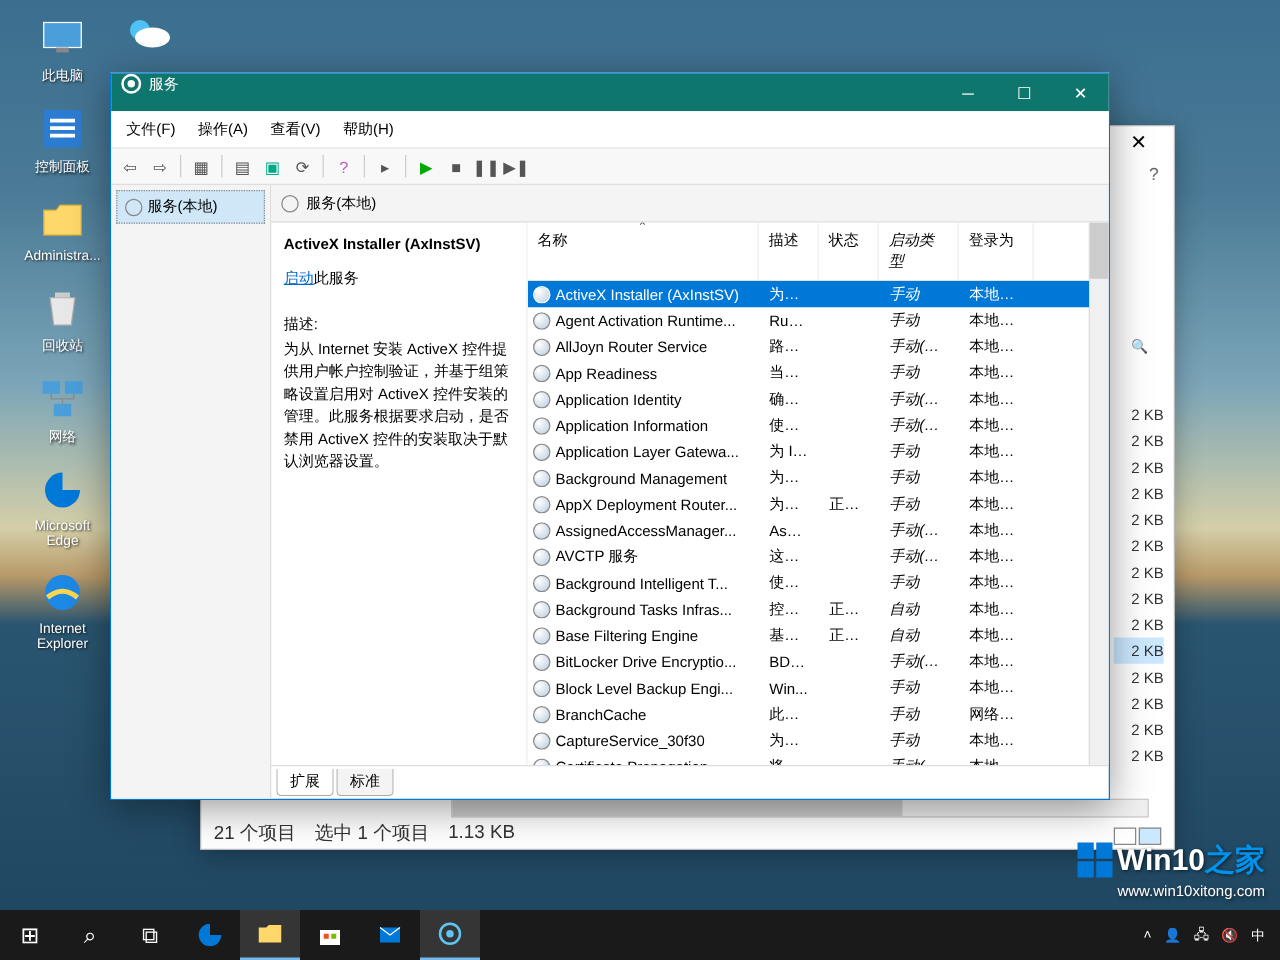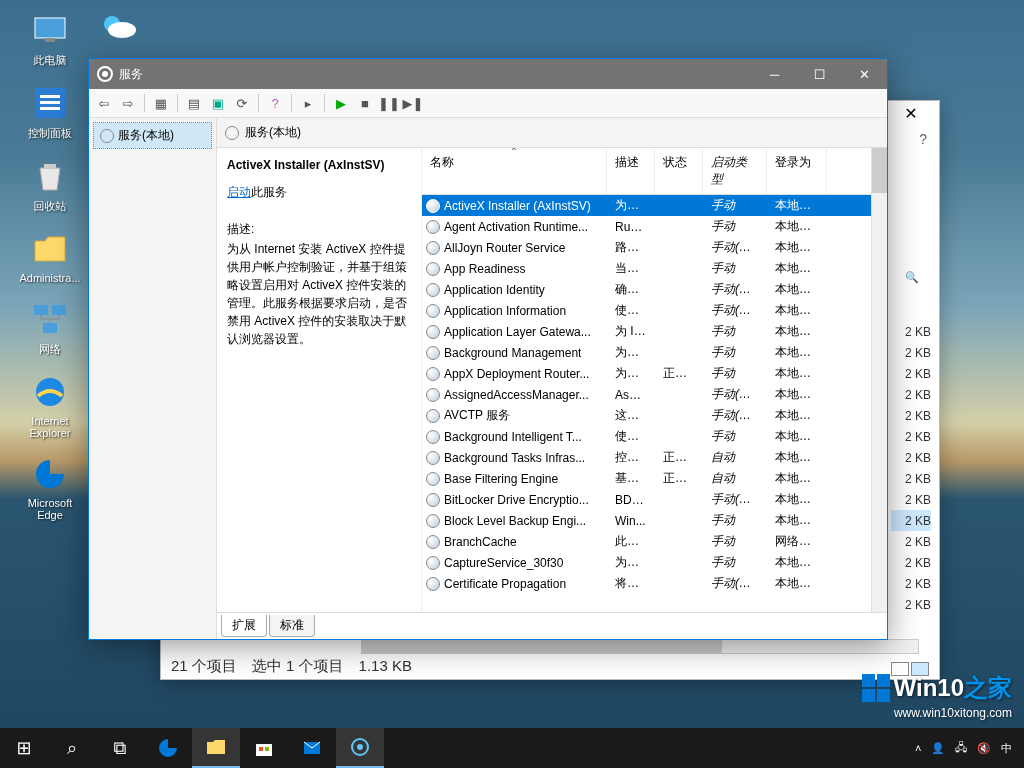--- a/index.html
+++ b/index.html
@@ -19,21 +19,21 @@
 .bg-file-row.hl { background: #cce8ff; }
 .bg-file-size { width: 40px; text-align: right; color: #333; }
 .bg-status { position: absolute; bottom: 3px; left: 10px; font-size: 15px; color: #333; display: flex; gap: 15px; }
 .bg-view-icons { position: absolute; bottom: 3px; right: 10px; display: flex; gap: 2px; }
 .bg-view-icon { width: 18px; height: 14px; border: 1px solid #888; }
 .bg-scroll-h { position: absolute; bottom: 25px; left: 200px; right: 20px; height: 15px; background: #f0f0f0; border: 1px solid #ccc; }
 .bg-scroll-thumb { position: absolute; left: 0; width: 360px; height: 100%; background: #ccc; }
 
 
 .services-window { position: absolute; top: 58px; left: 88px; width: 800px; height: 582px; background: #fff; border: 1px solid #0078d7; box-shadow: 0 6px 30px rgba(0,0,0,0.4); display: flex; flex-direction: column; }
-.titlebar { background: #737373; color: #fff; height: 30px; display: flex; align-items: center; padding: 0 0 0 8px; }
+.titlebar { background: #0f766e; color: #fff; height: 30px; display: flex; align-items: flex-start; padding: 0 0 0 8px; }
 .titlebar-icon { width: 16px; height: 16px; margin-right: 6px; border: 2px solid #fff; border-radius: 50%; position: relative; }
 .titlebar-icon::after { content: ''; position: absolute; width: 6px; height: 6px; background: #fff; border-radius: 50%; top: 3px; left: 3px; }
 .titlebar-text { flex: 1; font-size: 12px; }
 .titlebar-btns { display: flex; }
 .titlebar-btn { width: 45px; height: 30px; display: flex; align-items: center; justify-content: center; cursor: pointer; font-size: 13px; }
 .titlebar-btn.close { background: rgba(255,255,255,0); }
 
 .menubar { background: #fff; border-bottom: 1px solid #e0e0e0; padding: 2px 4px; display: flex; gap: 2px; font-size: 12px; }
 .menu-item { padding: 4px 8px; cursor: pointer; }
 
@@ -114,52 +114,52 @@
     <div class="desktop-icon-img"><svg viewBox="0 0 40 40">
           <rect x="5" y="5" width="30" height="30" fill="#2b7cd3"></rect>
           <rect x="10" y="12" width="20" height="3" fill="#fff"></rect>
           <rect x="10" y="18" width="20" height="3" fill="#fff"></rect>
           <rect x="10" y="24" width="20" height="3" fill="#fff"></rect>
         </svg></div>
     <div class="desktop-icon-label">控制面板</div>
   </div>
   <div class="desktop-icon">
     <div class="desktop-icon-img"><svg viewBox="0 0 40 40">
+          <path d="M5 12 L15 12 L18 8 L35 8 L35 32 L5 32 Z" fill="#ffd86b" stroke="#d4a93a"></path>
+        </svg></div>
+    <div class="desktop-icon-label">Administra...</div>
+  </div>
+  <div class="desktop-icon">
+    <div class="desktop-icon-img"><svg viewBox="0 0 40 40">
           <path d="M10 12 L30 12 L27 34 L13 34 Z" fill="#e8e8e8" stroke="#aaa"></path>
           <rect x="14" y="8" width="12" height="4" fill="#ccc"></rect>
         </svg></div>
     <div class="desktop-icon-label">回收站</div>
-  </div>
-  <div class="desktop-icon">
-    <div class="desktop-icon-img"><svg viewBox="0 0 40 40">
-          <path d="M5 12 L15 12 L18 8 L35 8 L35 32 L5 32 Z" fill="#ffd86b" stroke="#d4a93a"></path>
-        </svg></div>
-    <div class="desktop-icon-label">Administra...</div>
   </div>
   <div class="desktop-icon">
     <div class="desktop-icon-img"><svg viewBox="0 0 40 40">
           <rect x="4" y="6" width="14" height="10" fill="#4a9eda"></rect>
           <rect x="22" y="6" width="14" height="10" fill="#4a9eda"></rect>
           <rect x="13" y="24" width="14" height="10" fill="#4a9eda"></rect>
           <path d="M11 16 L11 20 L20 20 L20 24 M29 16 L29 20 L20 20" stroke="#888" fill="none"></path>
         </svg></div>
     <div class="desktop-icon-label">网络</div>
   </div>
   <div class="desktop-icon">
     <div class="desktop-icon-img"><svg viewBox="0 0 40 40">
+          <path d="M20 6 A14 14 0 1 0 34 20 L20 20 Z" fill="#0078d7"></path>
+        </svg></div>
+    <div class="desktop-icon-label">Microsoft Edge</div>
+  </div>
+  <div class="desktop-icon">
+    <div class="desktop-icon-img"><svg viewBox="0 0 40 40">
           <circle cx="20" cy="20" r="14" fill="#1e88e5"></circle>
           <path d="M8 24 Q20 14 32 24" stroke="#ffd54f" stroke-width="4" fill="none"></path>
         </svg></div>
     <div class="desktop-icon-label">Internet Explorer</div>
-  </div>
-  <div class="desktop-icon">
-    <div class="desktop-icon-img"><svg viewBox="0 0 40 40">
-          <path d="M20 6 A14 14 0 1 0 34 20 L20 20 Z" fill="#0078d7"></path>
-        </svg></div>
-    <div class="desktop-icon-label">Microsoft Edge</div>
   </div>
 </div>
 
 <div class="cloud-icon">
   <svg viewBox="0 0 40 30">
       <circle cx="12" cy="12" r="8" fill="#4fc3f7"></circle>
       <ellipse cx="22" cy="18" rx="14" ry="8" fill="#fff"></ellipse>
     </svg>
 </div>
 
@@ -227,20 +227,26 @@
 
 <div class="services-window">
   <div class="titlebar">
     <div class="titlebar-icon"></div>
     <div class="titlebar-text">服务</div>
     <div class="titlebar-btns">
       <div class="titlebar-btn">─</div>
       <div class="titlebar-btn">☐</div>
       <div class="titlebar-btn close">✕</div>
     </div>
+  </div>
+  <div class="menubar">
+    <div class="menu-item">文件(F)</div>
+    <div class="menu-item">操作(A)</div>
+    <div class="menu-item">查看(V)</div>
+    <div class="menu-item">帮助(H)</div>
   </div>
   <div class="toolbar">
     <div class="tool-btn">
         <span class="tool-icon">⇦</span>
       </div>
     <div class="tool-btn">
         <span class="tool-icon">⇨</span>
       </div>
     <div class="tool-sep"></div>
     <div class="tool-btn">

